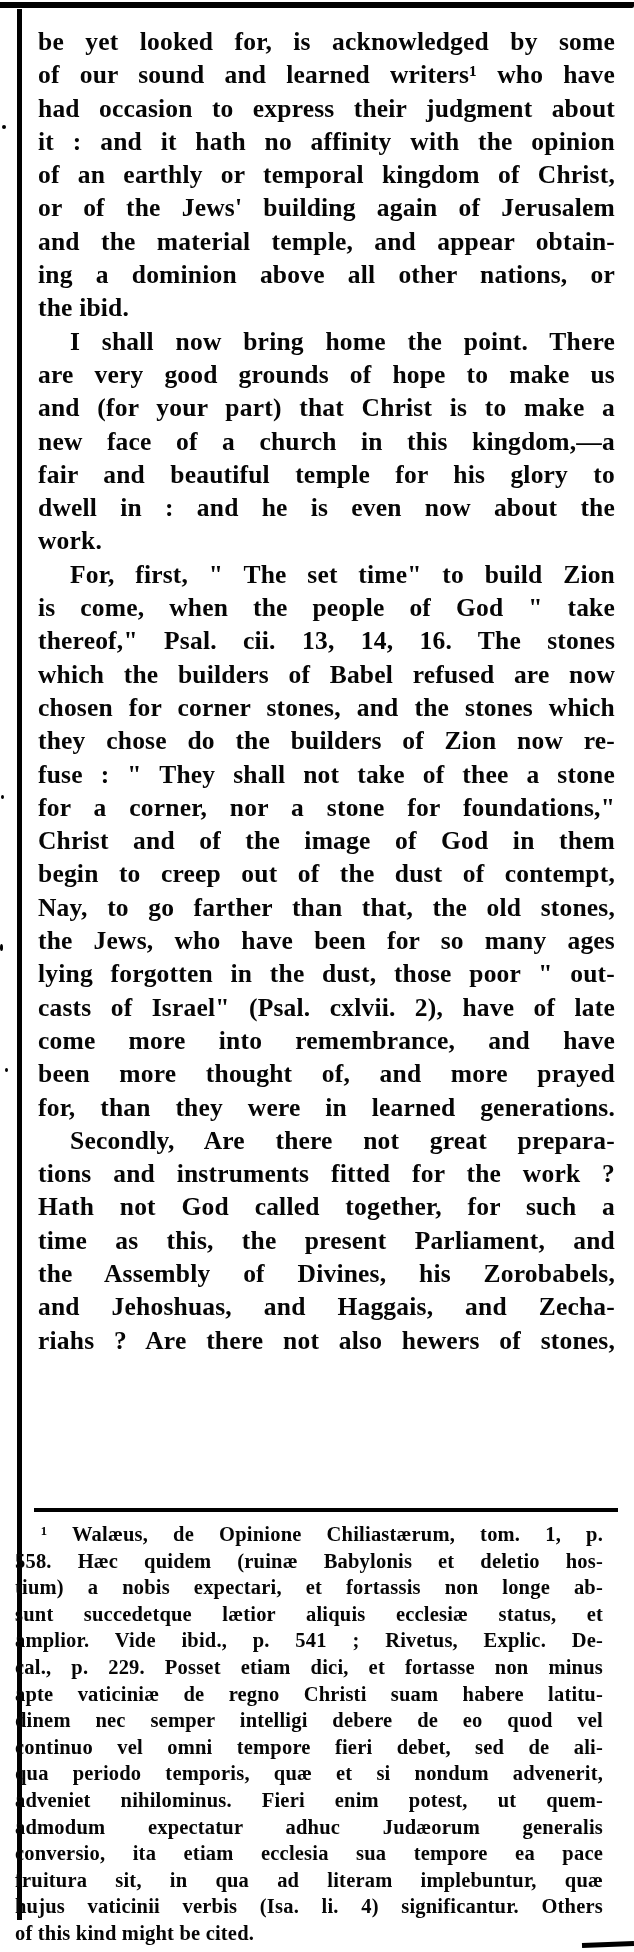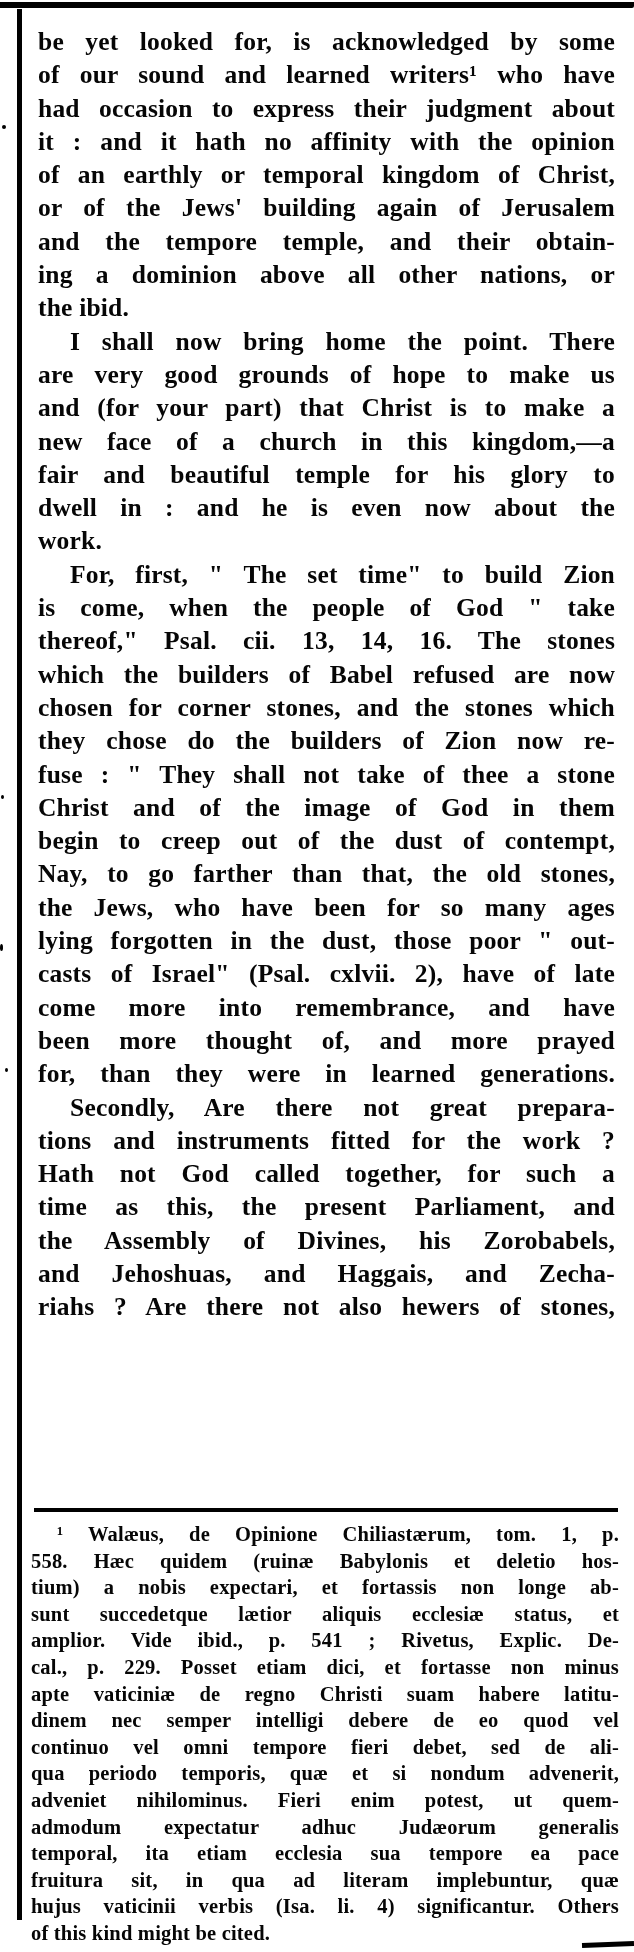--- a/index.html
+++ b/index.html
@@ -44,21 +44,21 @@
   .main-text .line.indent { text-indent: 32px; }
   .main-text .line.end { text-align-last: left; }
   .footnote-rule {
     position: absolute;
     left: 34px; top: 1508px;
     width: 584px; height: 4px;
     background: #000;
   }
   .footnote {
     position: absolute;
-    left: 31px; top: 1521px;
+    left: 15px; top: 1521px;
     width: 588px;
     font-size: 20.5px;
     font-weight: bold;
     letter-spacing: 0.2px;
   }
   .footnote .line {
     height: 26.6px;
     line-height: 26.6px;
     white-space: nowrap;
     text-align: justify;
@@ -91,37 +91,38 @@
   <div class="speck" style="left:0px; top:944px; width:3px; height:7px;"></div>
   <div class="speck" style="left:5px; top:1068px; width:3px; height:4px;"></div>
 
   <div class="main-text">
       <div class="line">be yet looked for, is acknowledged by some</div>
       <div class="line">of our sound and learned writers¹ who have</div>
       <div class="line">had occasion to express their judgment about</div>
       <div class="line">it : and it hath no affinity with the opinion</div>
       <div class="line">of an earthly or temporal kingdom of Christ,</div>
       <div class="line">or of the Jews' building again of Jerusalem</div>
-      <div class="line">and the tempore temple, and their obtain-</div>
+      <div class="line">and the material temple, and appear obtain-</div>
       <div class="line">ing a dominion above all other nations, or</div>
       <div class="line end">the ibid.</div>
       <div class="line indent">I shall now bring home the point. There</div>
       <div class="line">are very good grounds of hope to make us</div>
       <div class="line">and (for your part) that Christ is to make a</div>
       <div class="line">new face of a church in this kingdom,—a</div>
       <div class="line">fair and beautiful temple for his glory to</div>
       <div class="line">dwell in : and he is even now about the</div>
       <div class="line end">work.</div>
       <div class="line indent">For, first, " The set time" to build Zion</div>
       <div class="line">is come, when the people of God " take</div>
       <div class="line">thereof," Psal. cii. 13, 14, 16. The stones</div>
       <div class="line">which the builders of Babel refused are now</div>
       <div class="line">chosen for corner stones, and the stones which</div>
       <div class="line">they chose do the builders of Zion now re-</div>
       <div class="line">fuse : " They shall not take of thee a stone</div>
+      <div class="line">for a corner, nor a stone for foundations,"</div>
       <div class="line">Christ and of the image of God in them</div>
       <div class="line">begin to creep out of the dust of contempt,</div>
       <div class="line">Nay, to go farther than that, the old stones,</div>
       <div class="line">the Jews, who have been for so many ages</div>
       <div class="line">lying forgotten in the dust, those poor " out-</div>
       <div class="line">casts of Israel" (Psal. cxlvii. 2), have of late</div>
       <div class="line">come more into remembrance, and have</div>
       <div class="line">been more thought of, and more prayed</div>
       <div class="line">for, than they were in learned generations.</div>
       <div class="line indent">Secondly, Are there not great prepara-</div>
@@ -141,20 +142,20 @@
       <div class="line">tium) a nobis expectari, et fortassis non longe ab-</div>
       <div class="line">sunt succedetque lætior aliquis ecclesiæ status, et</div>
       <div class="line">amplior. Vide ibid., p. 541 ; Rivetus, Explic. De-</div>
       <div class="line">cal., p. 229. Posset etiam dici, et fortasse non minus</div>
       <div class="line">apte vaticiniæ de regno Christi suam habere latitu-</div>
       <div class="line">dinem nec semper intelligi debere de eo quod vel</div>
       <div class="line">continuo vel omni tempore fieri debet, sed de ali-</div>
       <div class="line">qua periodo temporis, quæ et si nondum advenerit,</div>
       <div class="line">adveniet nihilominus. Fieri enim potest, ut quem-</div>
       <div class="line">admodum expectatur adhuc Judæorum generalis</div>
-      <div class="line">temporal, ita etiam ecclesia sua tempore ea pace</div>
+      <div class="line">conversio, ita etiam ecclesia sua tempore ea pace</div>
       <div class="line">fruitura sit, in qua ad literam implebuntur, quæ</div>
       <div class="line">hujus vaticinii verbis (Isa. li. 4) significantur. Others</div>
       <div class="line end">of this kind might be cited.</div>
     </div>
 
   <div class="corner-mark"></div>
 </div>
 
 </body></html>

